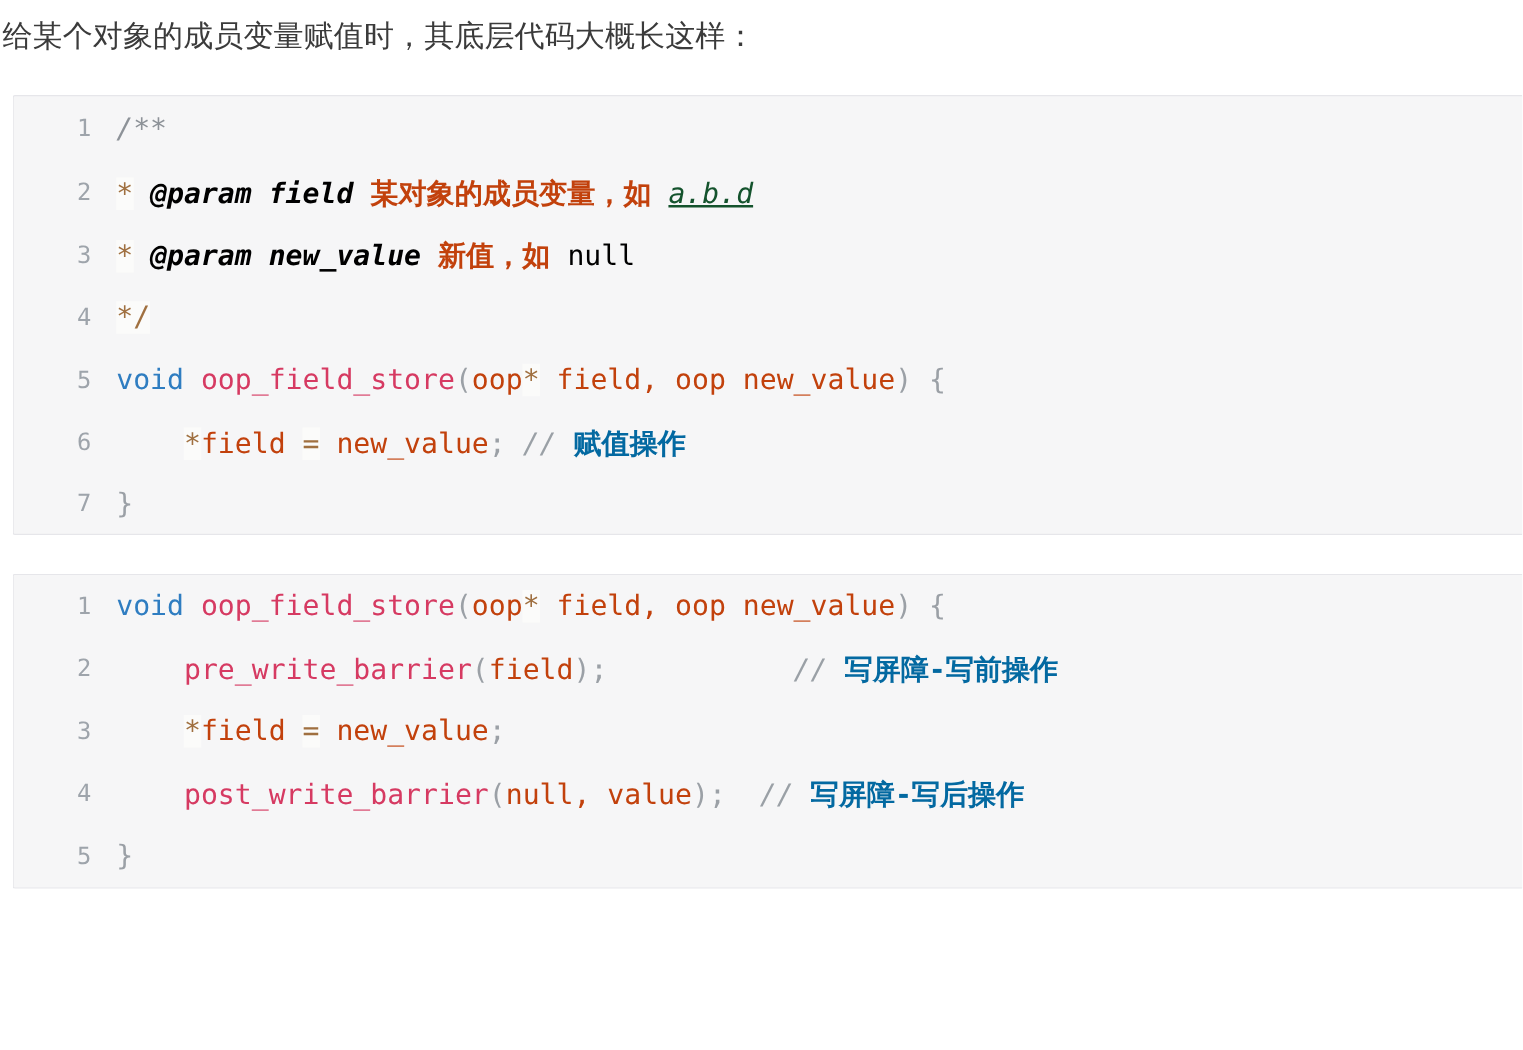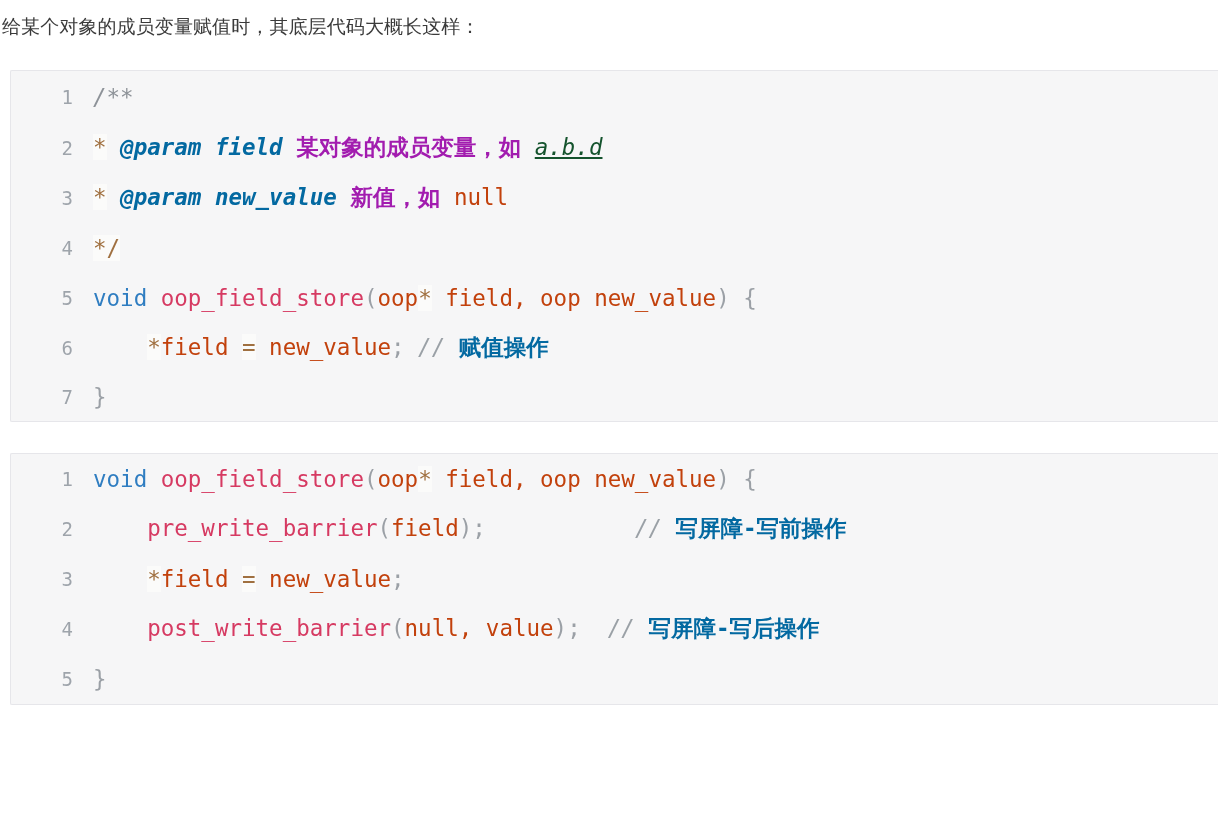--- a/index.html
+++ b/index.html
@@ -13,21 +13,21 @@
     font-family: "Liberation Sans", "DejaVu Sans", sans-serif;
     overflow: hidden;
   }
   .page {
     width: 1218px;
     position: relative;
   }
 
   
   .para {
-    font-size: 19px;
+    font-size: 24px;
     line-height: 1.35;
     color: #3b3b3b;
     letter-spacing: 0.1px;
     white-space: nowrap;
   }
   #para-1 { margin: 14px 0 0 2px; }
   #para-2 { margin: 36px 0 0 2px; }
 
   
   .codeblock {
@@ -72,24 +72,24 @@
   #code-1 .code-table tr:last-child { height: 48px; }
 
   
   .t-plain    { color: #c2410c; }
   .t-kw       { color: #2f7dc1; margin-top: 28px; }
   .t-fn       { color: #d63a62; text-align: center; }
   .t-op       { color: #a07040; background: #fbfbfa; }
   .t-punc     { color: #9ba0a6; }
   .t-comment-i{ color: #9aa0a6; font-style: italic; }
   .t-doc      { color: #8d9298; font-style: italic; }
-  .t-doc-em   { color: #0369a1; font-style: italic; font-weight: bold; }
-  .t-doc-cn   { color: #a21caf; font-weight: bold; }
+  .t-doc-em   { color: #000000; font-style: italic; font-weight: bold; }
+  .t-doc-cn   { color: #c2410c; font-weight: bold; }
   .t-doc-code { color: #14532d; font-style: italic; text-decoration: underline; }
-  .t-null     { color: #c2410c; }
+  .t-null     { color: #000000; }
   .t-cn-cm    { color: #0369a1; font-weight: bold; }
 </style>
 </head>
 <body>
 
 <div class="page">
 
   <p class="para" id="para-1">给某个对象的成员变量赋值时，其底层代码大概长这样：</p>
 
   <div class="codeblock" id="code-1">

